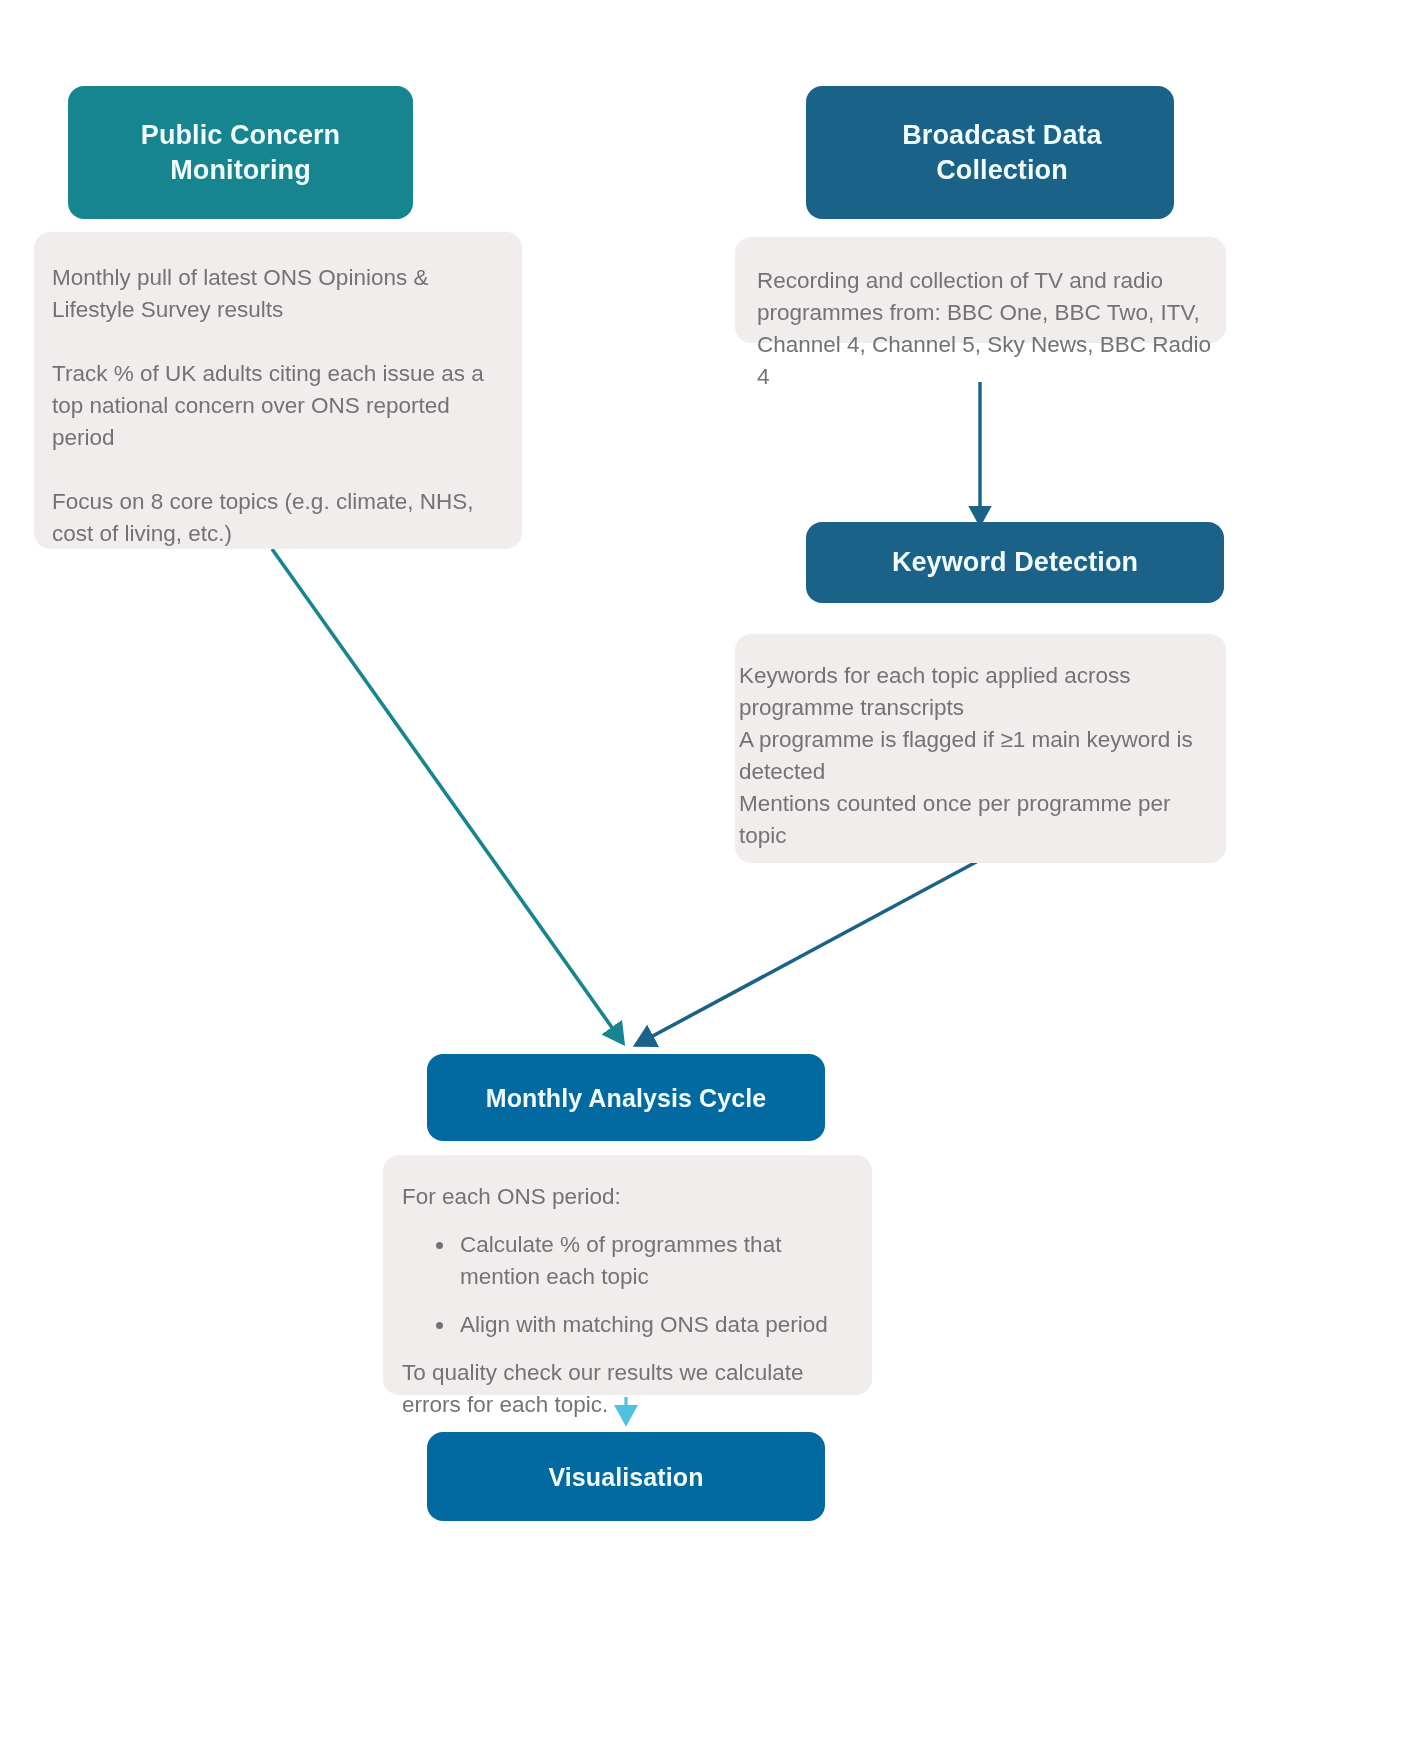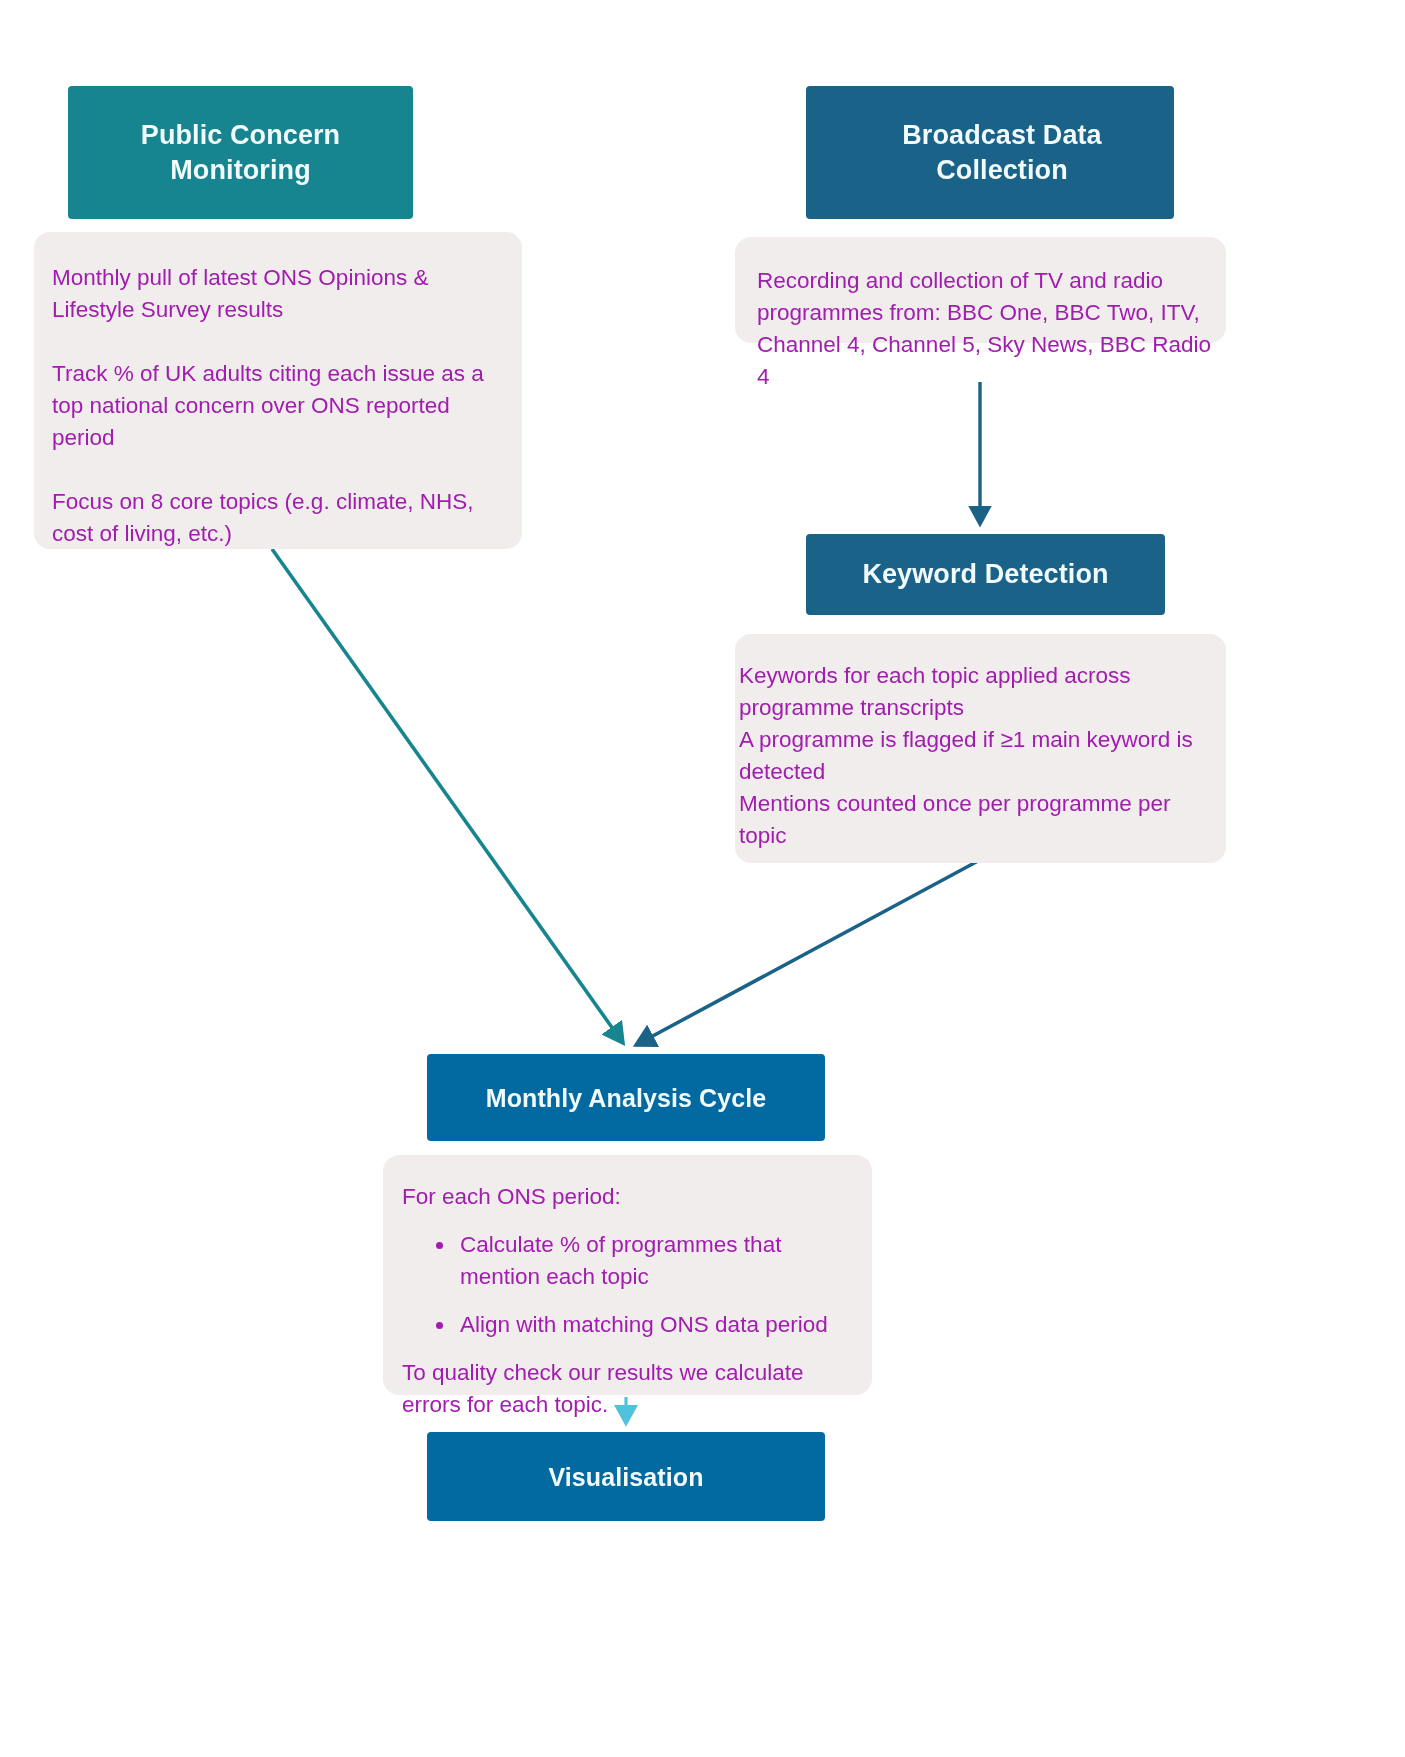--- a/index.html
+++ b/index.html
@@ -27,38 +27,38 @@
     height: 1757px;
     pointer-events: none;
     z-index: 1;
   }
   .node {
     position: absolute;
     z-index: 2;
     box-sizing: border-box;
   }
   .header-box {
-    border-radius: 4px;
+    border-radius: 16px;
     display: flex;
     align-items: center;
     justify-content: center;
     text-align: center;
     color: #f2fbfc;
     font-weight: bold;
     line-height: 1.28;
     letter-spacing: 0.1px;
   }
   .header-teal   { background: #17858f; }
   .header-navy   { background: #1b6288; }
   .header-sky    { background: #0369a1; }
 
   .body-box {
     background: #f0edec;
     border-radius: 16px;
-    color: #a21caf;
+    color: #737373;
     box-sizing: border-box;
     line-height: 1.42;
   }
   .body-box p {
     margin: 0;
   }
   .body-box p.gap {
     margin-top: 1.42em;
   }
   ul.bullets {
@@ -71,21 +71,21 @@
     padding-left: 4px;
   }
 
   
   #pcm-header      { left: 68px;  top: 86px;  width: 345px; height: 133px; font-size: 27px; }
   #pcm-body        { left: 34px;  top: 232px; width: 488px; height: 317px; font-size: 22.5px; padding: 30px 34px 0 18px; }
 
   #bdc-header      { left: 806px; top: 86px;  width: 368px; height: 133px; font-size: 27px; padding-left: 24px; }
   #bdc-body        { left: 735px; top: 237px; width: 491px; height: 106px; font-size: 22.5px; padding: 28px 12px 0 22px; }
 
-  #kwd-header      { left: 806px; top: 534px; width: 359px; height: 81px;  font-size: 27px; }
+  #kwd-header      { left: 806px; top: 522px; width: 418px; height: 81px;  font-size: 27px; }
   #kwd-body        { left: 735px; top: 634px; width: 491px; height: 229px; font-size: 22.5px; padding: 26px 12px 0 4px; }
 
   #mac-header      { left: 427px; top: 1054px; width: 398px; height: 87px; font-size: 25px; }
   #mac-body        { left: 383px; top: 1155px; width: 489px; height: 240px; font-size: 22.5px; padding: 26px 14px 0 19px; }
 
   #vis-header      { left: 427px; top: 1432px; width: 398px; height: 89px; font-size: 25px; }
 </style>
 </head>
 <body>
 

